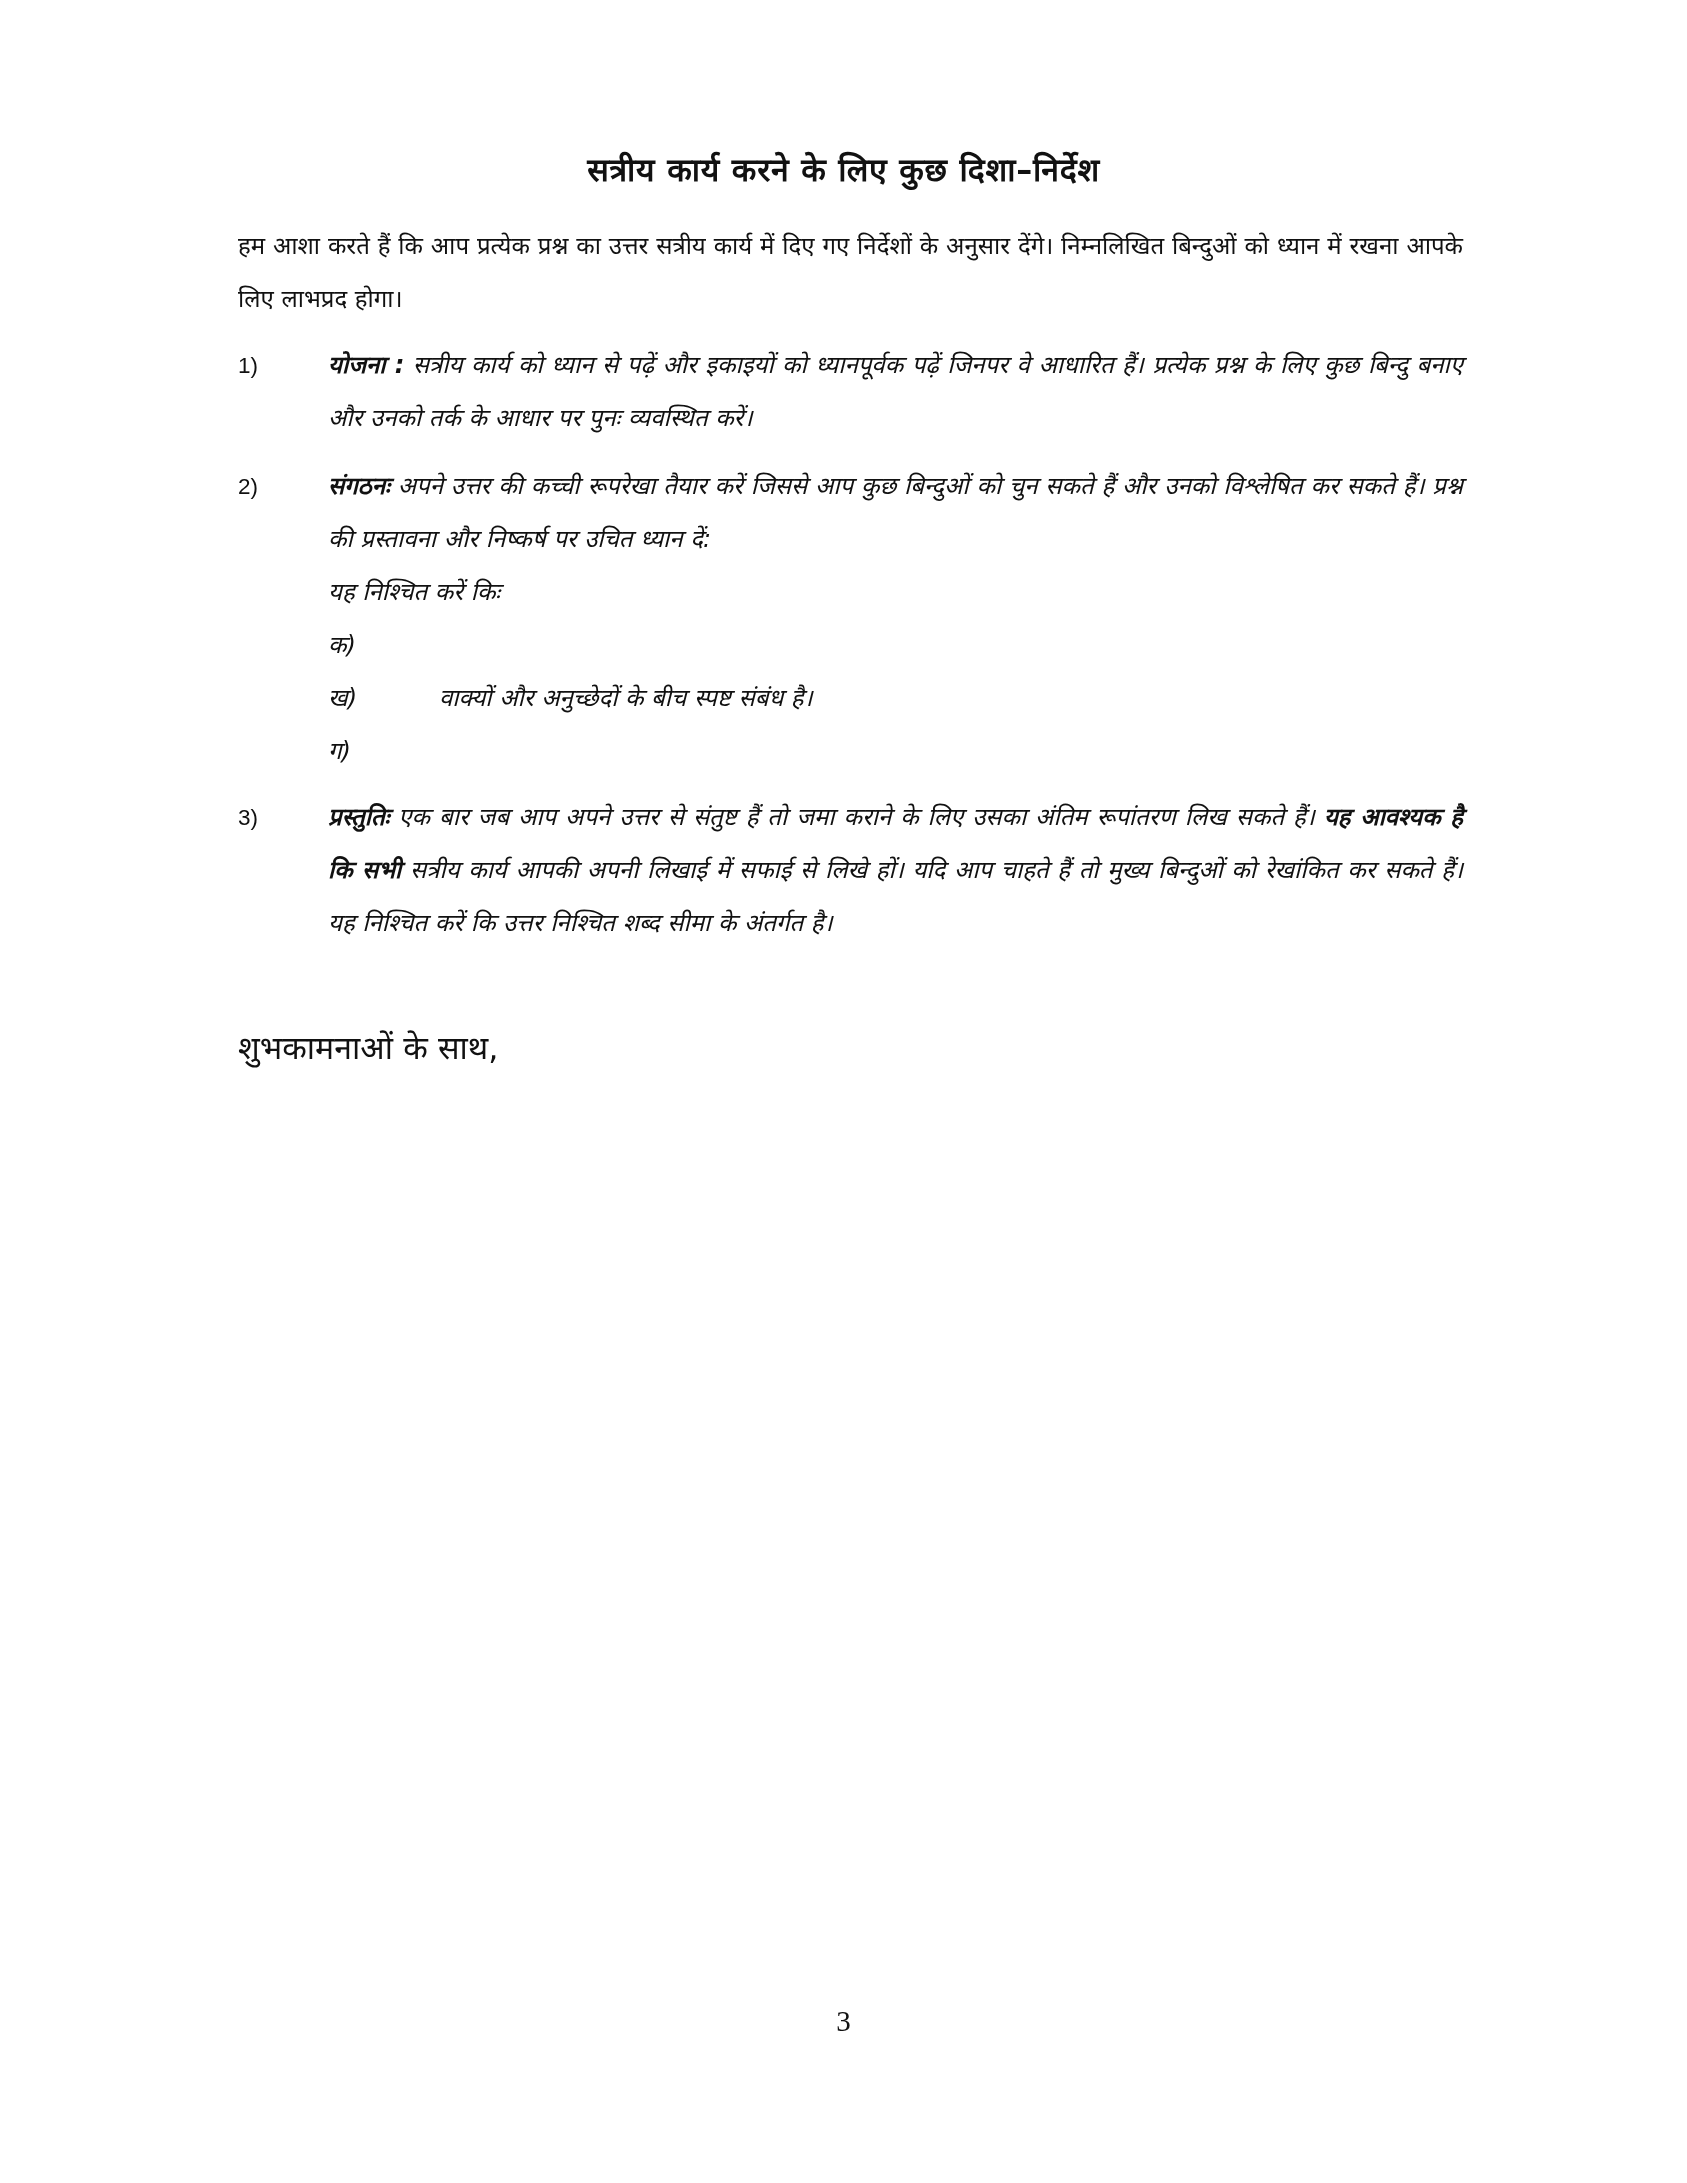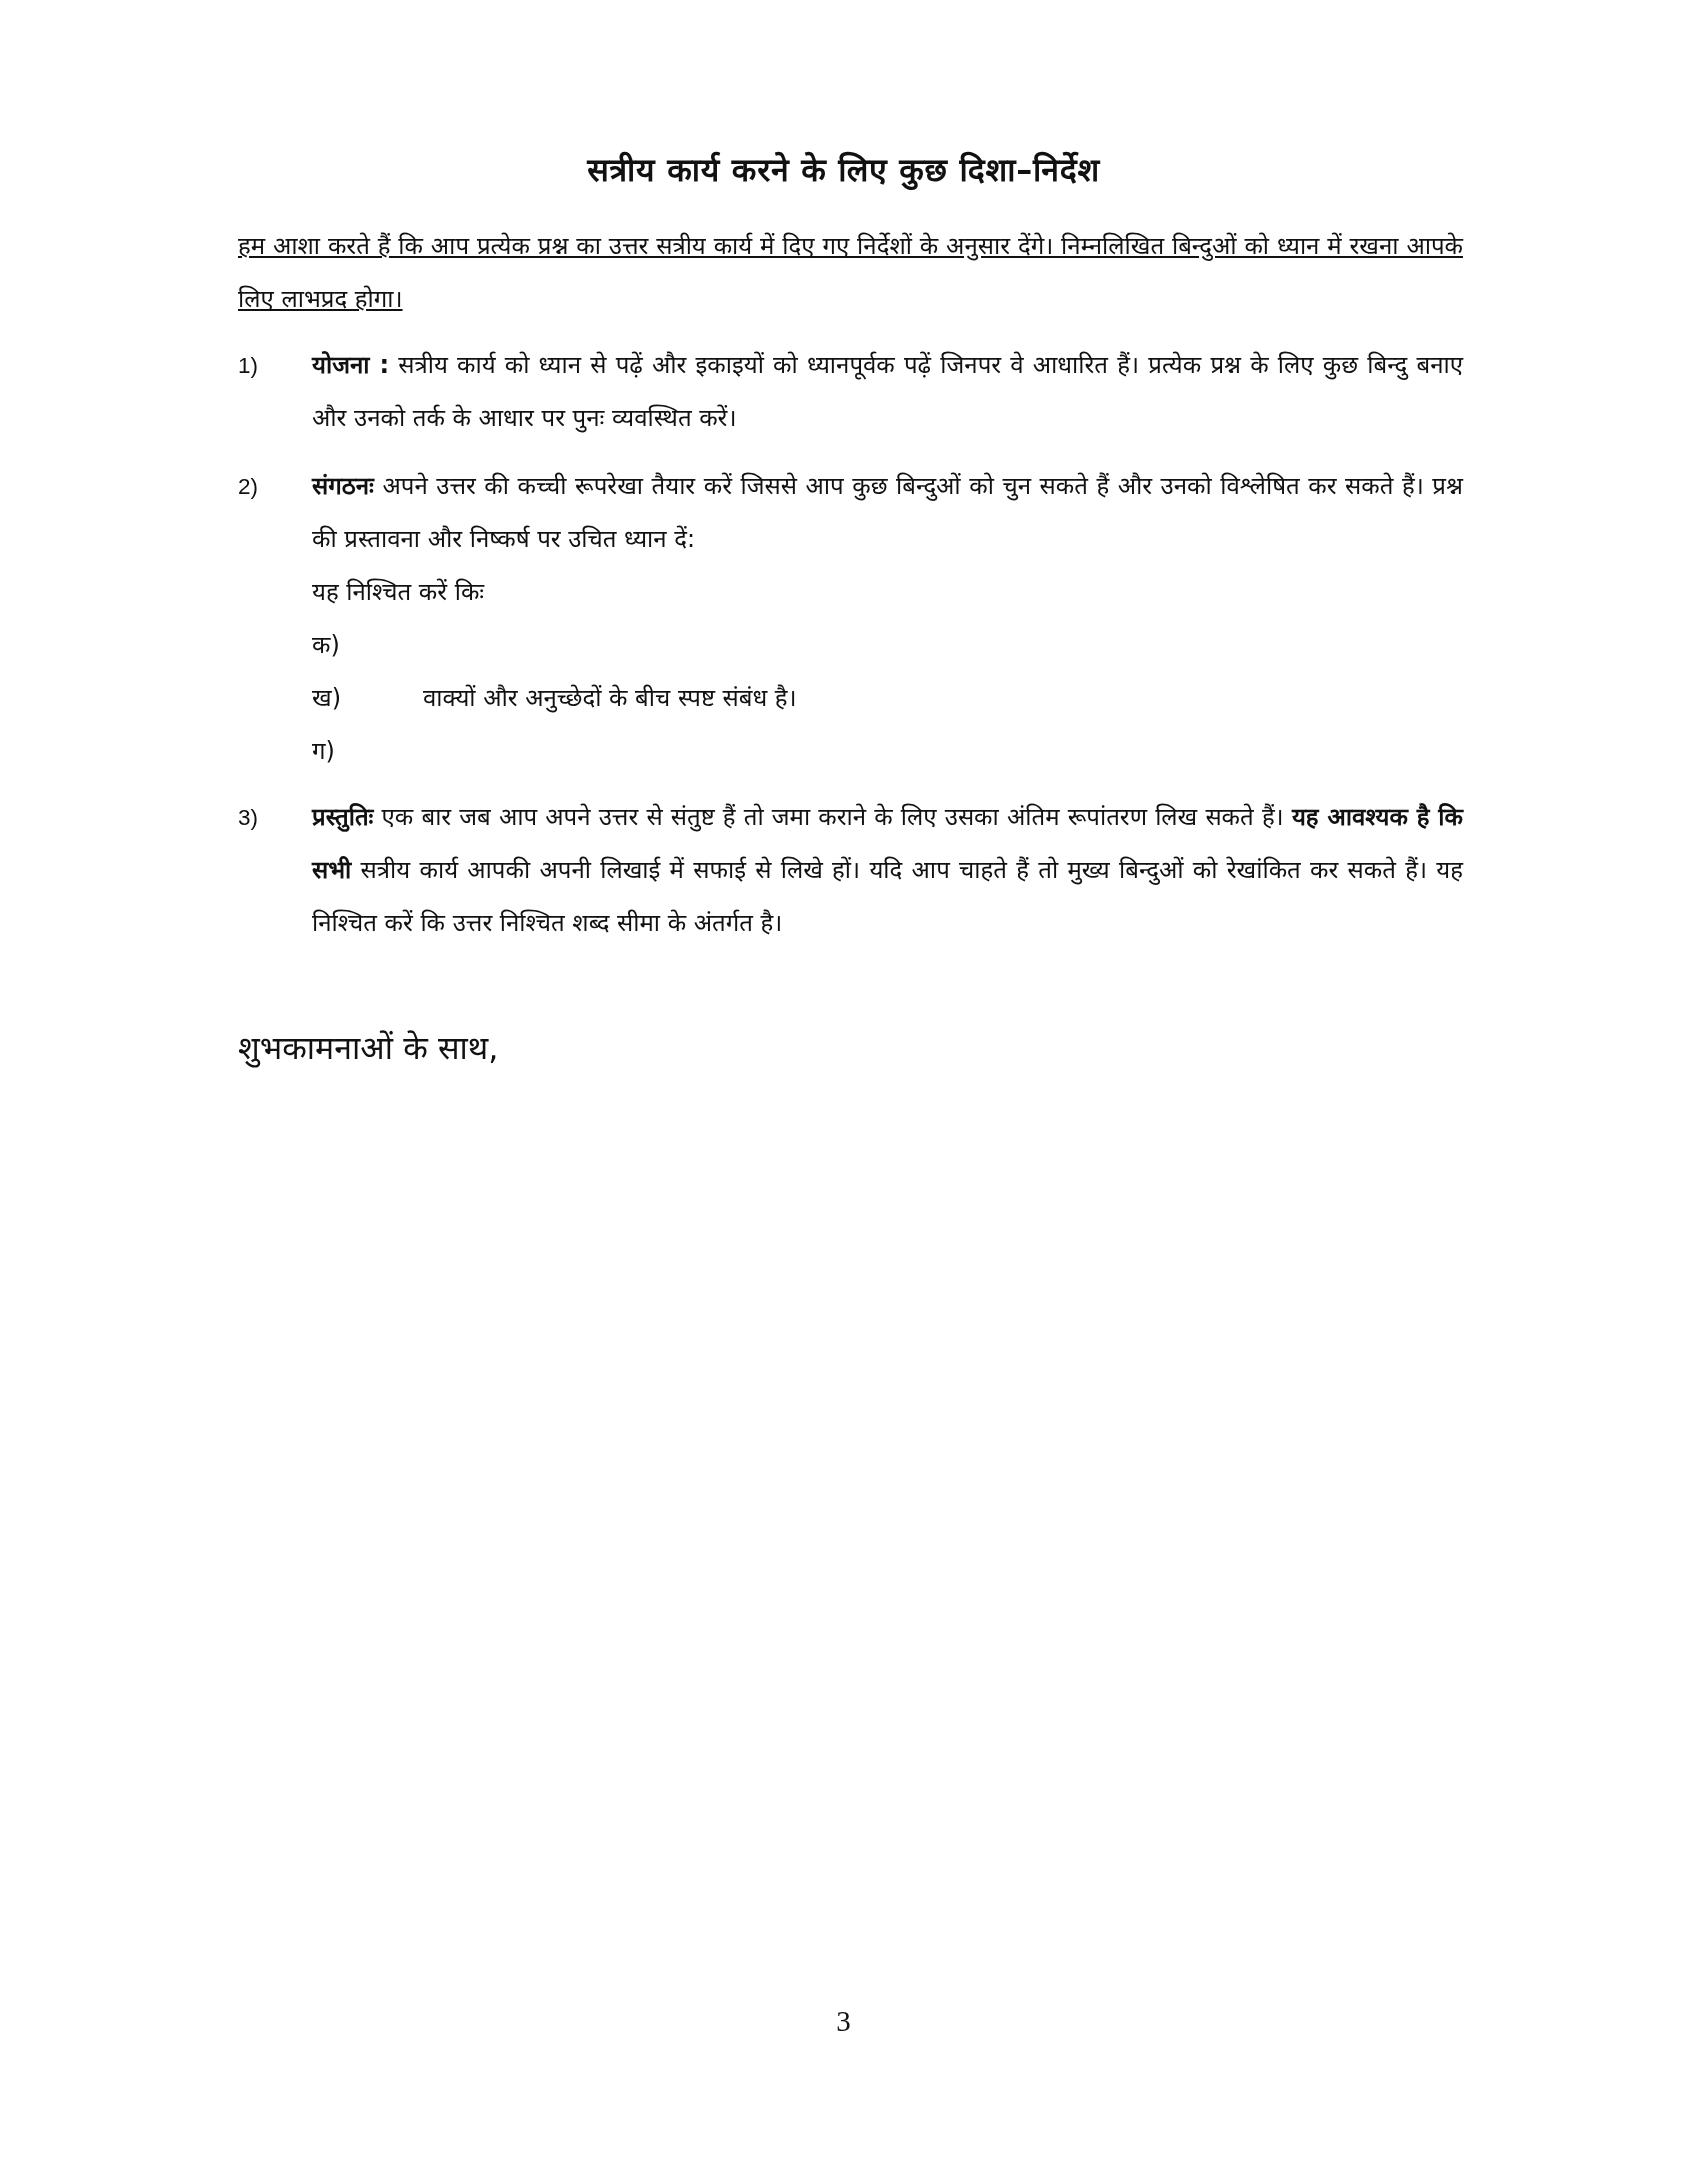--- a/index.html
+++ b/index.html
@@ -31,43 +31,43 @@
       font-weight: bold;
       letter-spacing: 0.7px;
     }
     .para {
       position: absolute;
       left: 238px;
       width: 1225px;
       font-size: 24px;
       line-height: 53px;
       text-align: justify;
-      text-decoration: underline;
     }
     .intro { top: 220px; }
     .item {
       position: absolute;
       left: 238px;
       width: 1225px;
       font-size: 24px;
       line-height: 53px;
     }
     .item-num {
       position: absolute;
       left: 0;
       top: 0;
       font-family: "Liberation Sans", sans-serif;
       font-size: 22.5px;
     }
     .item-body {
       position: absolute;
-      left: 74px;
+      left: 90px;
       right: 0;
       top: 0;
       text-align: justify;
+      font-style: italic;
     }
     .item-1 { top: 339px; }
     .item-2 { top: 460px; }
     .item-3 { top: 791px; }
     .bold { font-weight: bold; }
     .subline { display: block; }
     .subitem {
       position: relative;
       height: 53px;
     }

